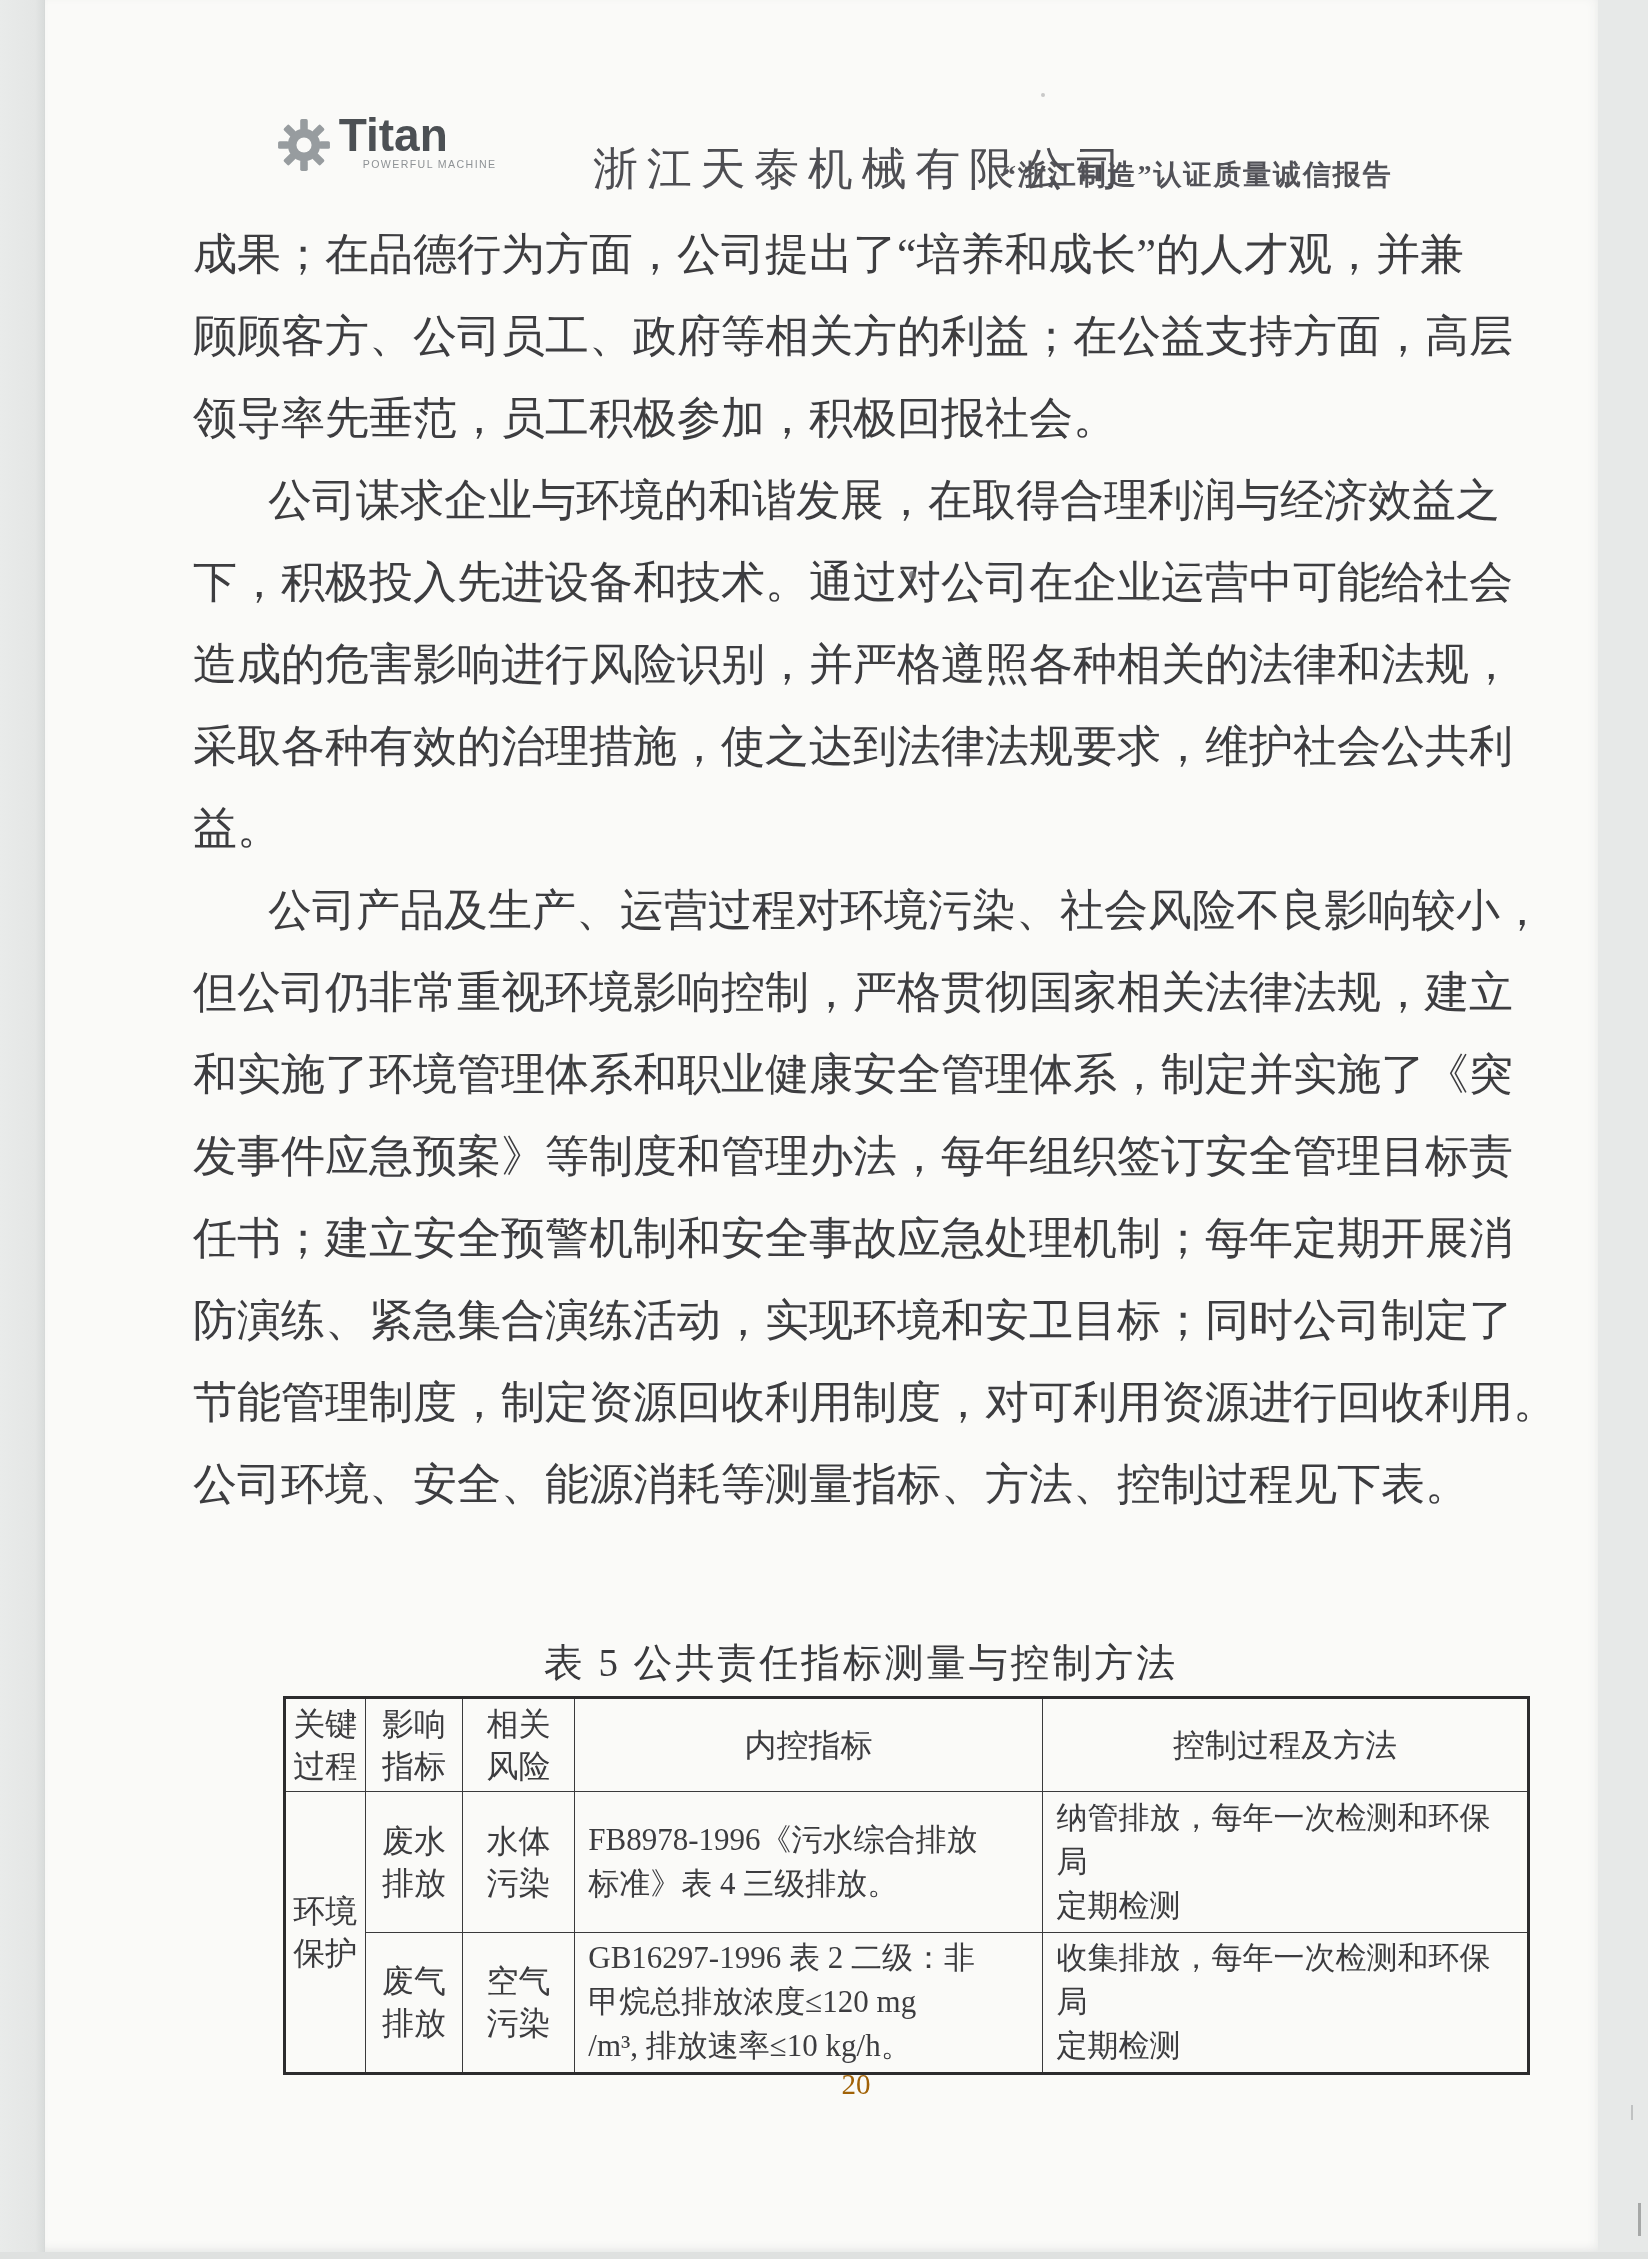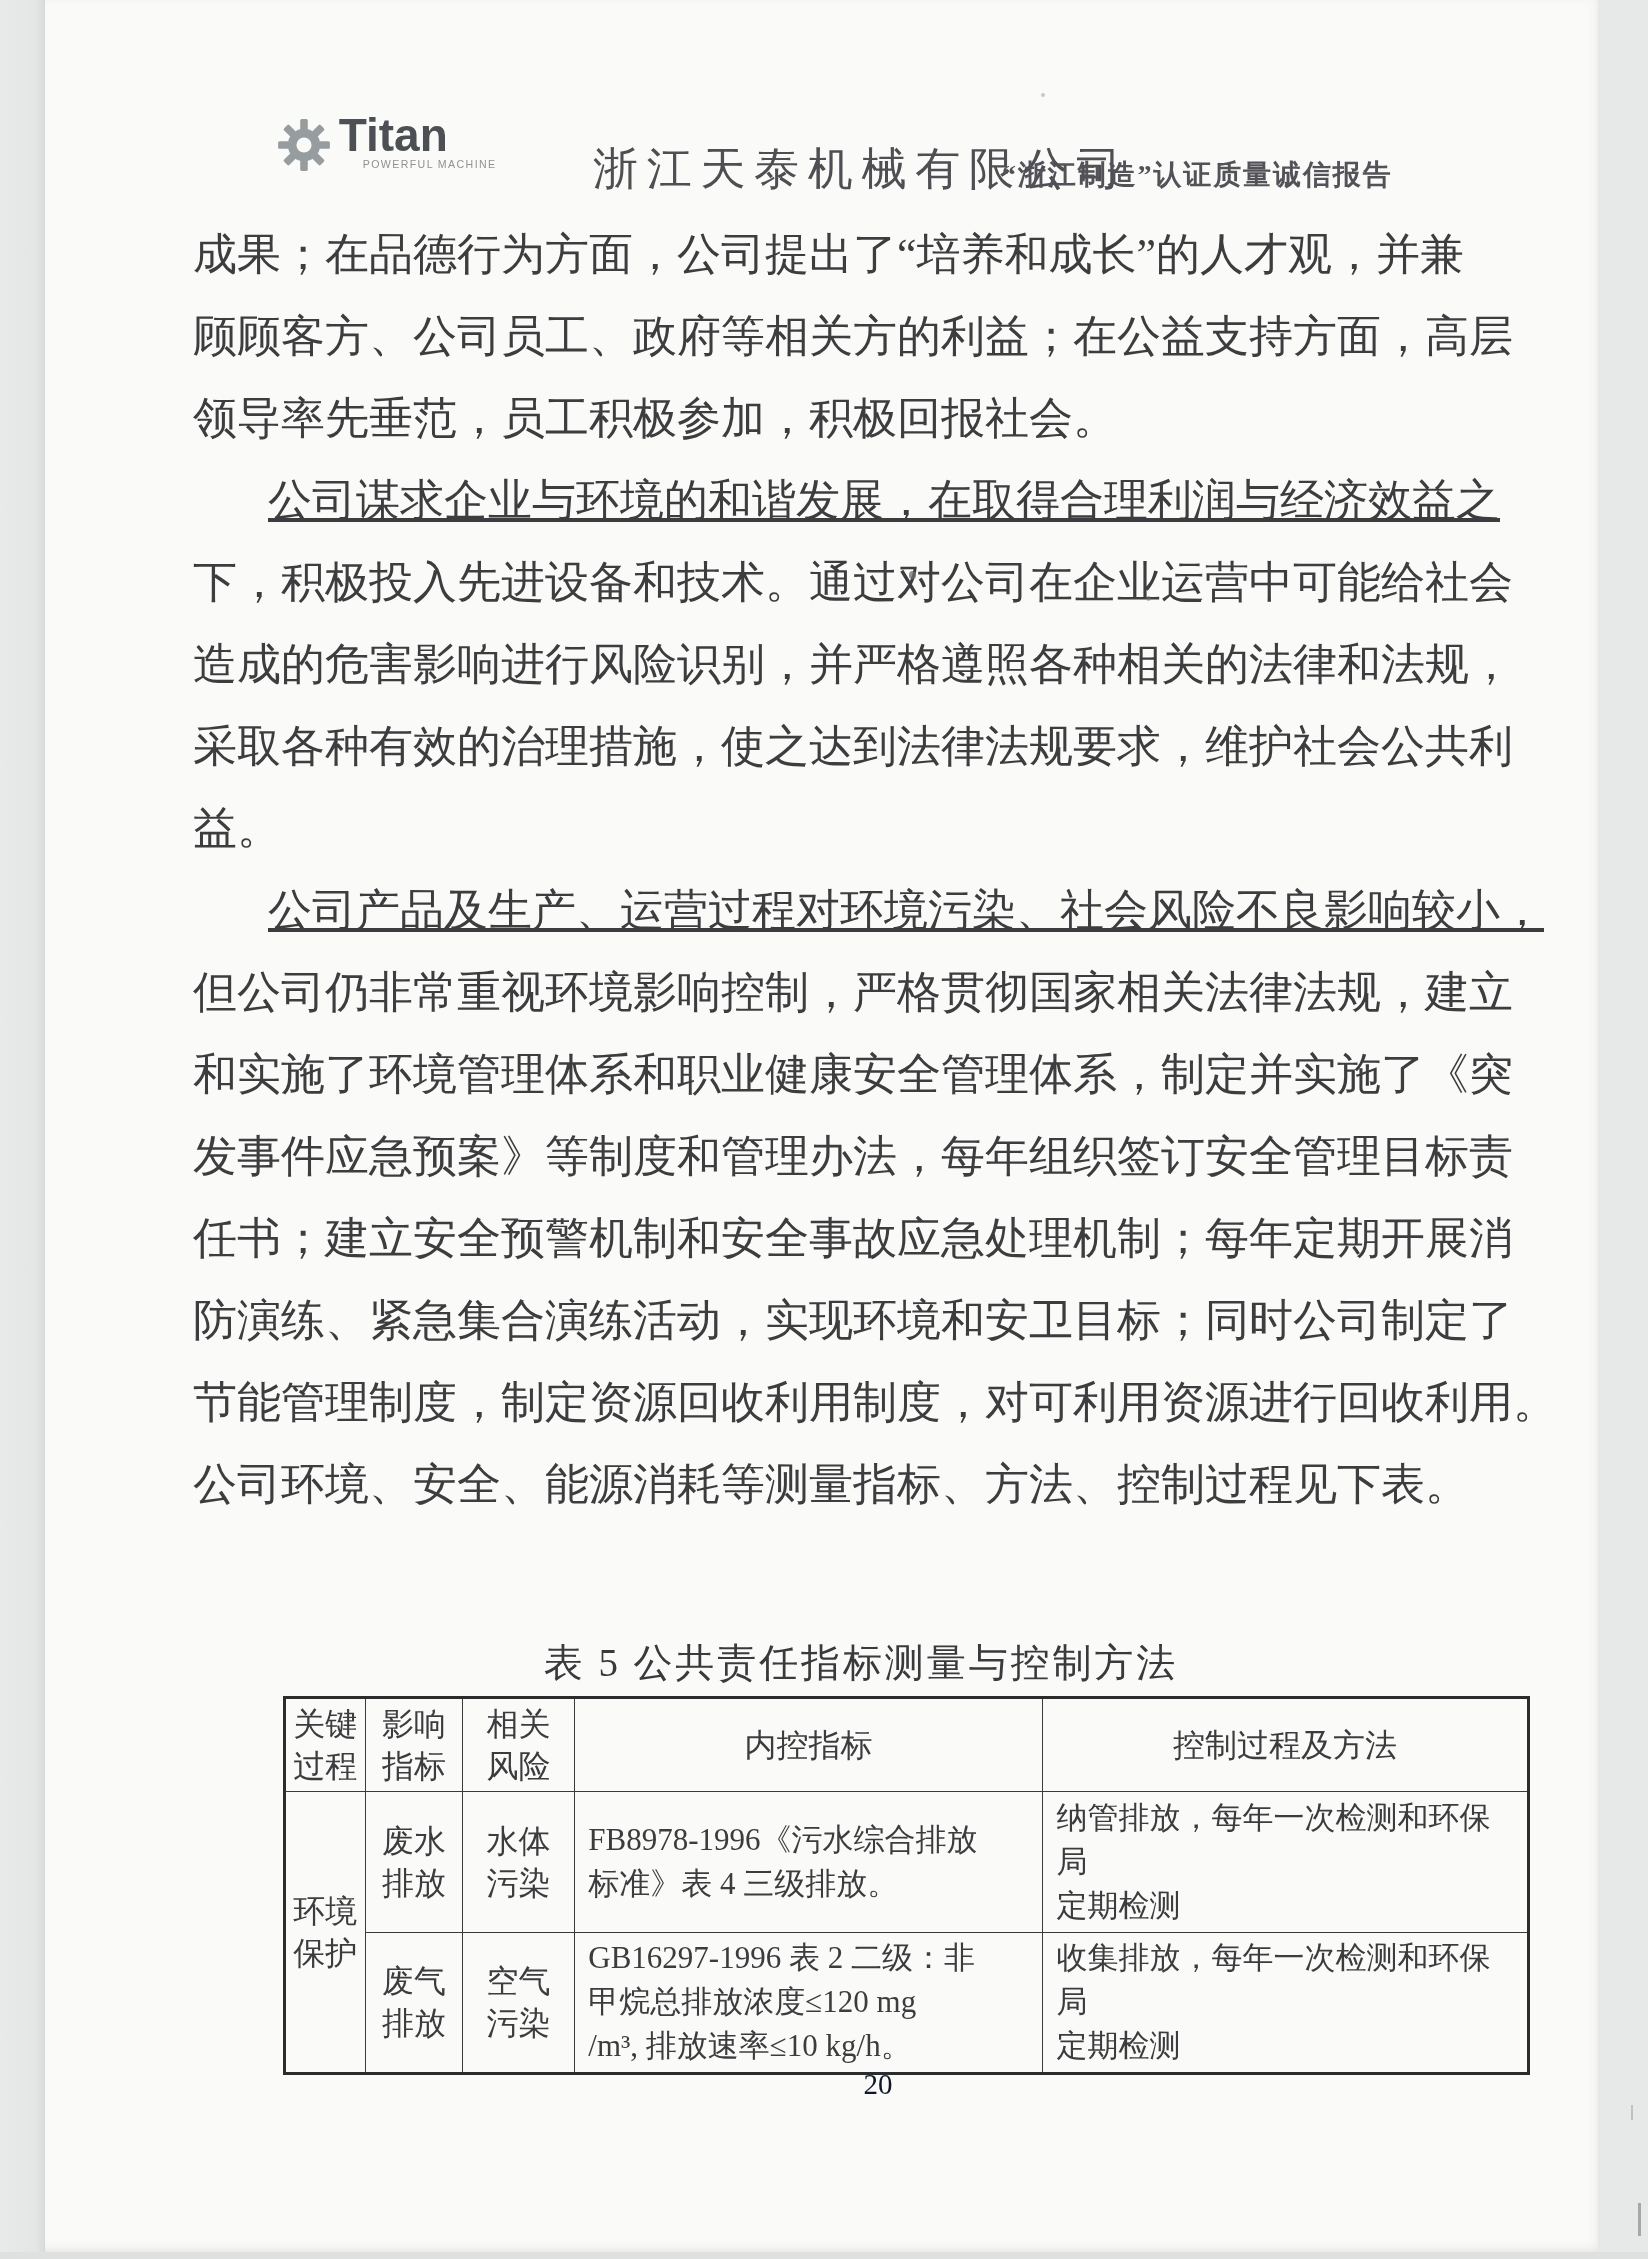--- a/index.html
+++ b/index.html
@@ -46,21 +46,21 @@
   }
 
   
   .content { position:absolute; left:193px; top:214px; width:1259px; }
   .line {
     font-size:44px; height:82px; line-height:82px;
     text-align:justify; text-align-last:justify;
     white-space:nowrap; letter-spacing:0;
   }
   .line.last { text-align-last:left; }
-  .line.indent { text-indent:75px;text-decoration:underline; }
+  .line.indent { text-indent:75px; }
   .line.indent-sm { text-indent:56px; }
 
   
   .caption {
     position:absolute; left:283px; top:1636px; width:1156px;
     text-align:center; font-size:39px; color:#3a3a3d; letter-spacing:2.9px;
   }
   .tbl {
     position:absolute; left:283px; top:1696px;
     border-collapse:collapse; table-layout:fixed;
@@ -75,22 +75,22 @@
     line-height:42px;
   }
   .tbl { border:3.9px solid #2c2c2e; }
   .tbl .c { text-align:center; }
   .tbl .l { text-align:left; padding-left:13.5px; padding-right:9.7px; font-size:31px; line-height:44px; }
   .col1 { width:67px;font-family:Liberation Serif, serif; }  .col2 { width:85px; }  .col3 { width:99px; }
   .col4 { width:444px; } .col5 { width:461px; }
   .rowh { height:82px; } .row1 { height:98px; } .row2 { height:133px; }
 
   .page-number {
-    position:absolute; left:300px; top:2068px; width:1156px;
-    text-align:center; font-size:29px; color:#0f172a;
+    position:absolute; left:278px; top:2068px; width:1156px;
+    text-align:center; font-size:29px; color:#a16207;
   }
 
   
   .speck { position:absolute; border-radius:50%; background:#6d6d70; opacity:.75; }
   .sp1 { left:909px; top:571px; width:6.8px; height:7.7px; }
   .sp2 { left:1146px; top:596px; width:4.8px; height:4.8px; opacity:.5; }
   .sp3 { left:1041px; top:93px; width:3.9px; height:3.9px; opacity:.35; }
   .scratch {
     position:absolute; left:1638px; top:2203px; width:2.9px; height:33px;
     background:#7b7d7c; opacity:.6;

